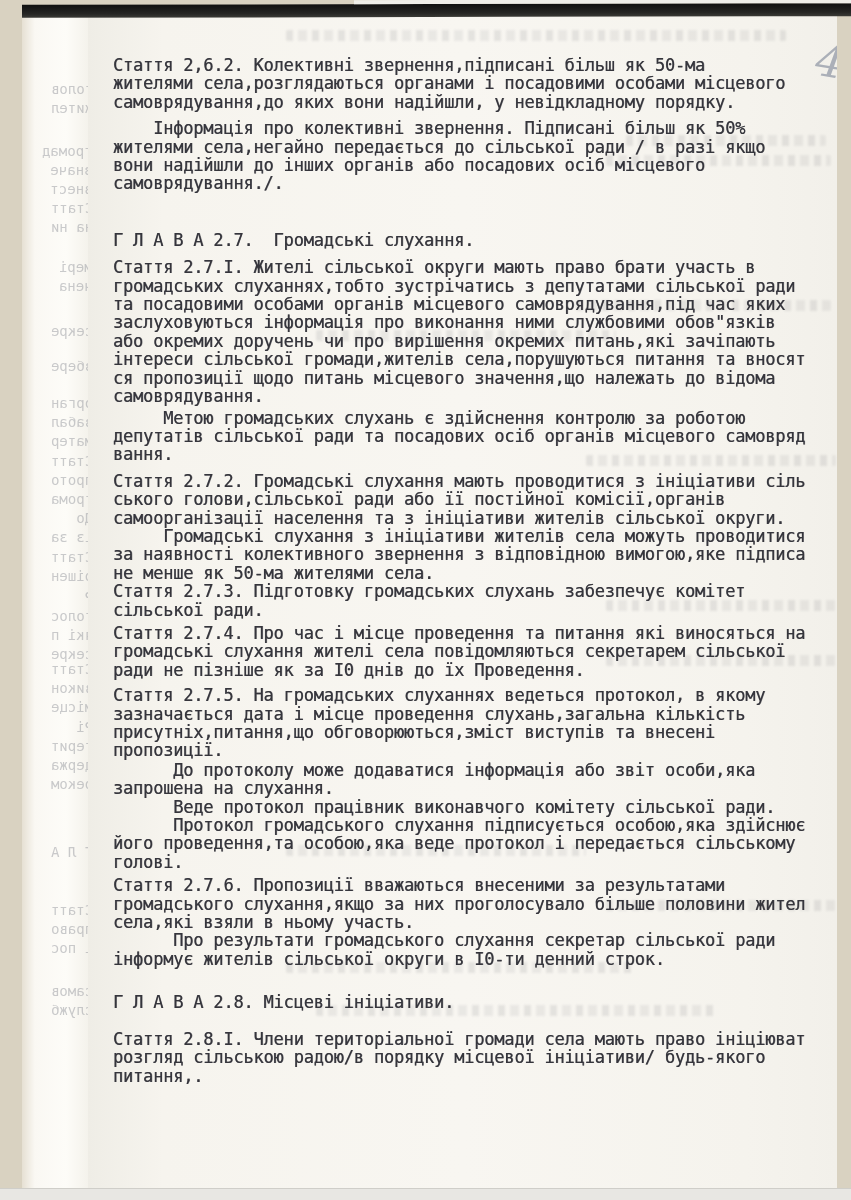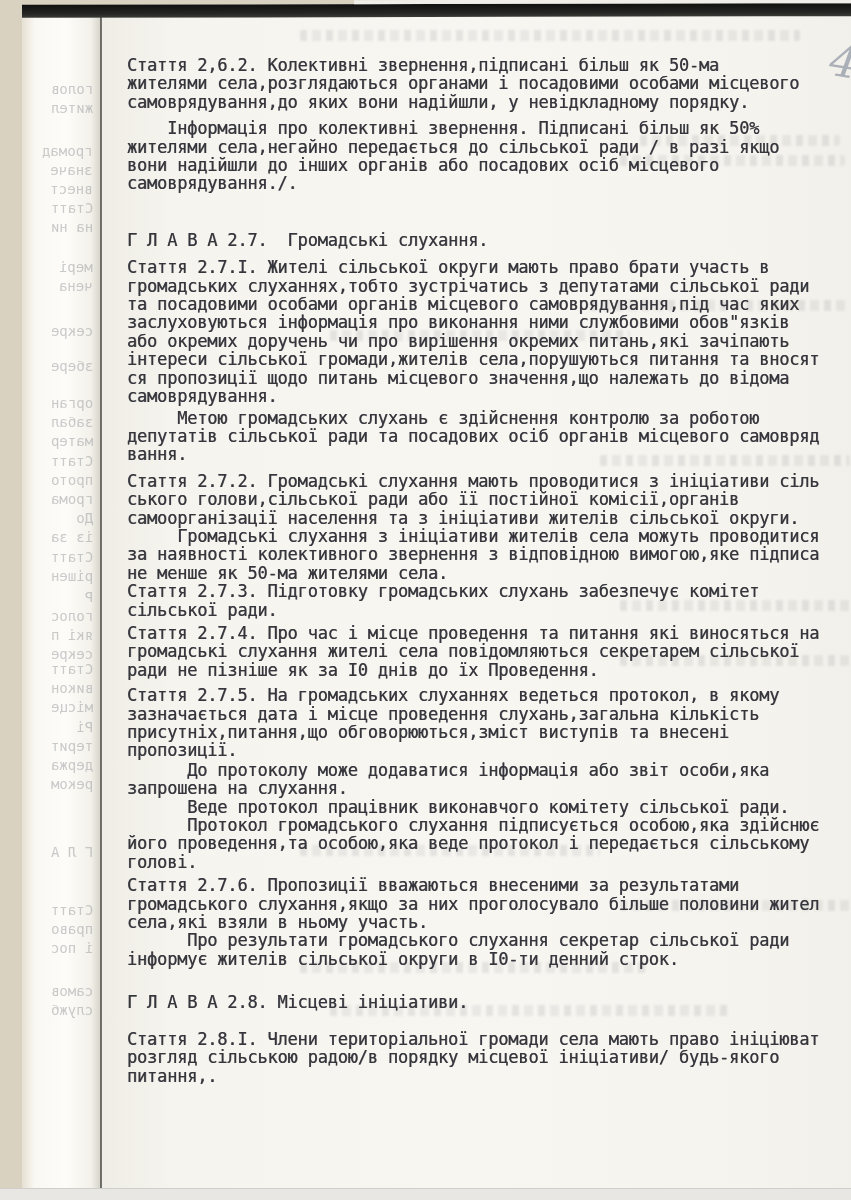--- a/index.html
+++ b/index.html
@@ -36,21 +36,21 @@
   }
 
   
   .page-gutter{
     position:absolute;left:100px;top:14px;width:14px;height:1180px;
     background:linear-gradient(90deg,rgba(82,82,80,0.85),rgba(120,118,112,0.45) 45%,rgba(150,148,140,0.18) 75%,rgba(0,0,0,0));
   }
 
   
   .page{
-    position:absolute;left:102px;top:14px;width:749px;height:1176px;
+    position:absolute;left:88px;top:14px;width:749px;height:1176px;
     background:linear-gradient(90deg,#efede6 0,#f6f4ee 10%,#f8f6f1 50%,#f5f3ed 88%,#f2f0ea 100%);
     overflow:hidden;
   }
   .doc-text{
     position:absolute;left:25px;top:42px;width:740px;
   }
   .block{
     white-space:pre;
     font-size:17px;line-height:18.4px;
     color:#35353c;

